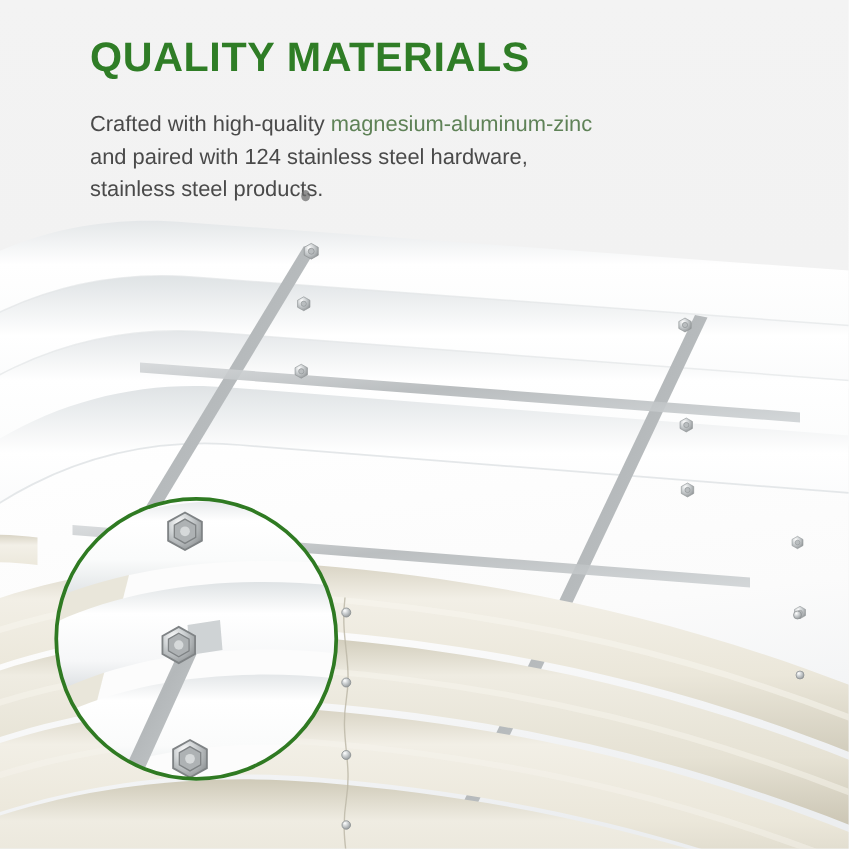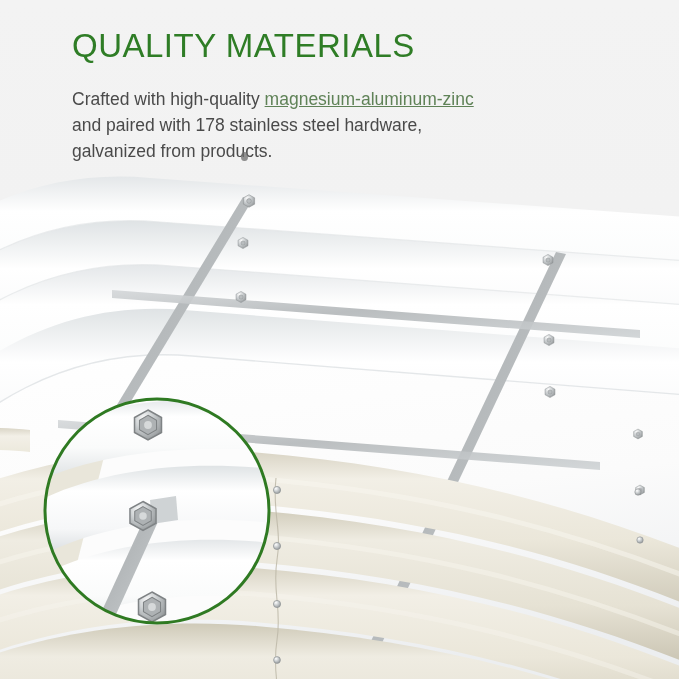--- a/index.html
+++ b/index.html
@@ -30,37 +30,36 @@
   
   #copy {
     position: absolute;
     left: 72px;
     top: 28px;
     width: 560px;
     z-index: 40;
   }
   #headline {
     font-size: 33px;
-    font-weight: normal;
+    font-weight: bold;
     letter-spacing: 0.5px;
     color: #2f7d26;
     line-height: 1.1;
     margin: 0 0 22px 0;
     white-space: nowrap;
   }
   .body-line {
     font-size: 17.5px;
     line-height: 26px;
     color: #4a4a4a;
     white-space: nowrap;
     font-weight: 400;
   }
   .accent {
     color: #5f8257;
-    text-decoration: underline;
   }
   
   #cursor-artifact {
     position: absolute;
     left: 241px;
     top: 152px;
     width: 7px;
     height: 9px;
     background: #6f6f6f;
     border-radius: 50% 50% 45% 45%;
@@ -293,18 +292,18 @@
       <circle cx="157" cy="511" r="112" fill="none" stroke="#2f7a22" stroke-width="3"></circle>
     </svg>
   </div>
 
   <div id="copy">
     <h1 id="headline">QUALITY MATERIALS</h1>
 
     <div class="body-line">
       <span>Crafted with high-quality </span><span class="accent">magnesium-aluminum-zinc</span>
     </div>
-    <div class="body-line">and paired with 178 stainless steel hardware,</div>
-    <div class="body-line">galvanized from products.</div>
+    <div class="body-line">and paired with 124 stainless steel hardware,</div>
+    <div class="body-line">stainless steel products.</div>
   </div>
 
   <div id="cursor-artifact"></div>
 </div>
 
 </body></html>

